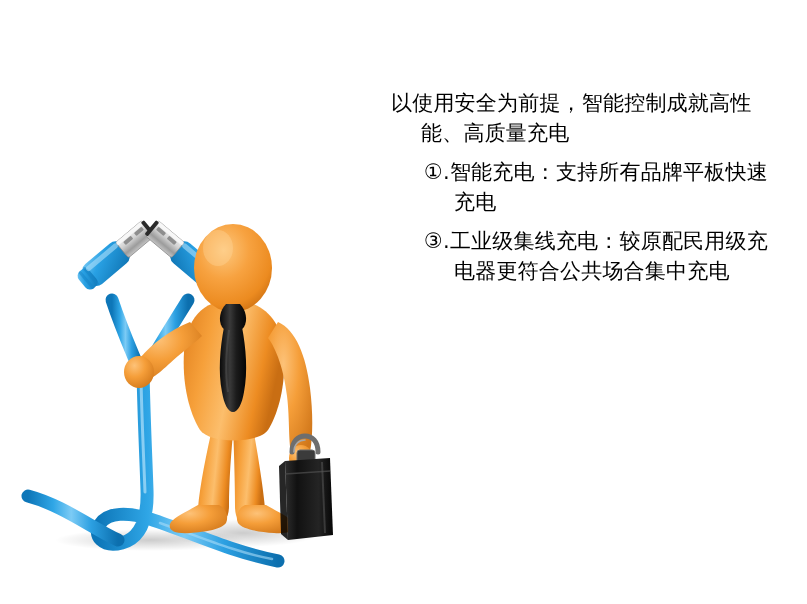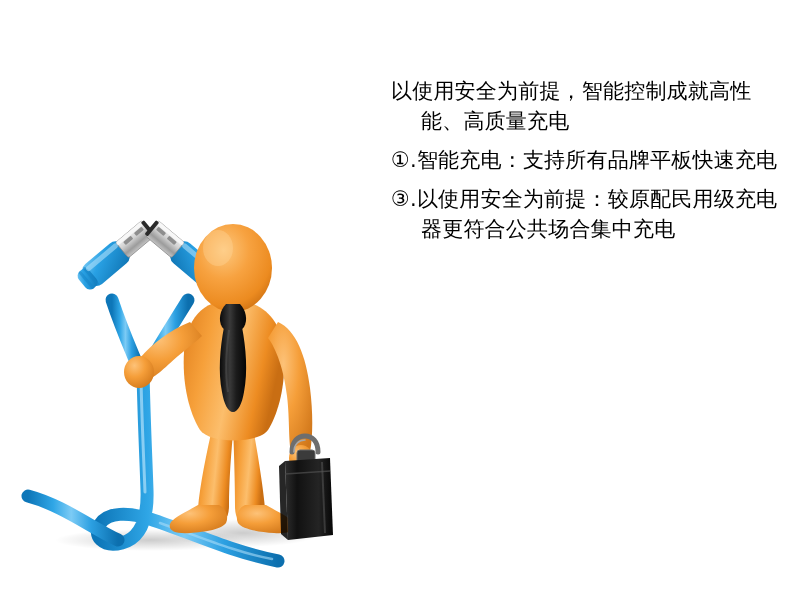--- a/index.html
+++ b/index.html
@@ -27,40 +27,41 @@
     height: 604px;
   }
   #illustration svg {
     display: block;
   }
 
   
   #text-block {
     position: absolute;
     left: 391px;
-    top: 76px;
+    top: 88px;
     width: 390px;
   }
   .heading-line,
   .list-item {
     color: #000000;
     font-size: 21px;
     line-height: 30px;
     letter-spacing: 0.2px;
     text-align: left;
   }
   .heading-line {
     padding-left: 30px;
     text-indent: -30px;
     margin-bottom: 9px;
   }
   .list-item {
     padding-left: 30px;
     text-indent: -30px;
     margin-bottom: 9px;
+    margin-left: 33px;
   }
   .marker {
     font-size: 21px;
   }
 </style>
 </head>
 <body>
 
 <div id="slide">
 
@@ -258,18 +259,18 @@
   <div id="text-block">
 
     <div class="heading-line">以使用安全为前提，智能控制成就高性能、高质量充电</div>
 
     <div class="list-item">
       <span class="marker">①.</span><span>智能充电：支持所有品牌平板快速充电</span>
     </div>
 
 
     <div class="list-item">
-      <span class="marker">③.</span><span>以使用安全为前提：较原配民用级充电器更符合公共场合集中充电</span>
+      <span class="marker">③.</span><span>工业级集线充电：较原配民用级充电器更符合公共场合集中充电</span>
     </div>
 
   </div>
 
 </div>
 
 </body></html>

